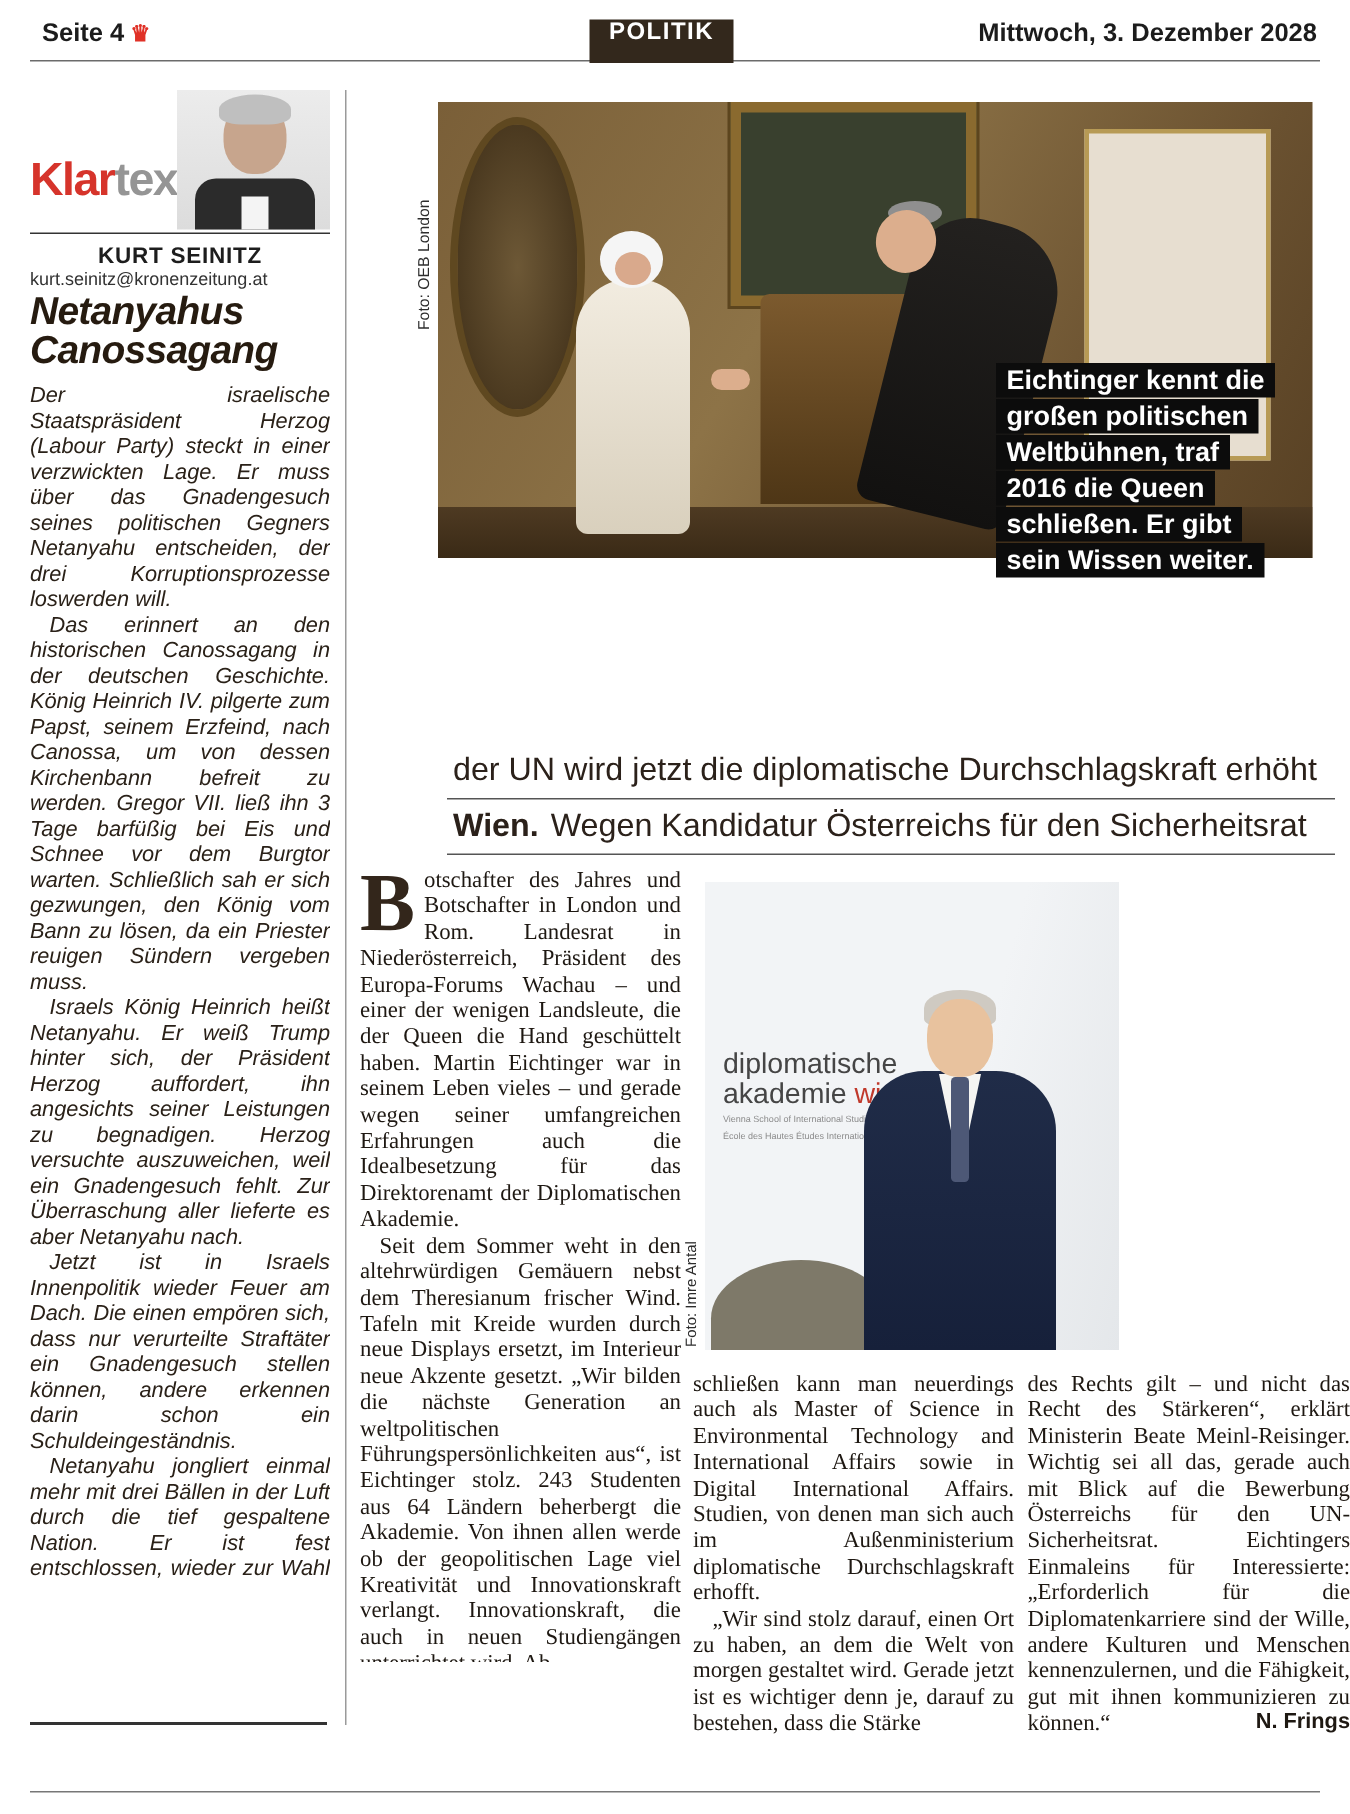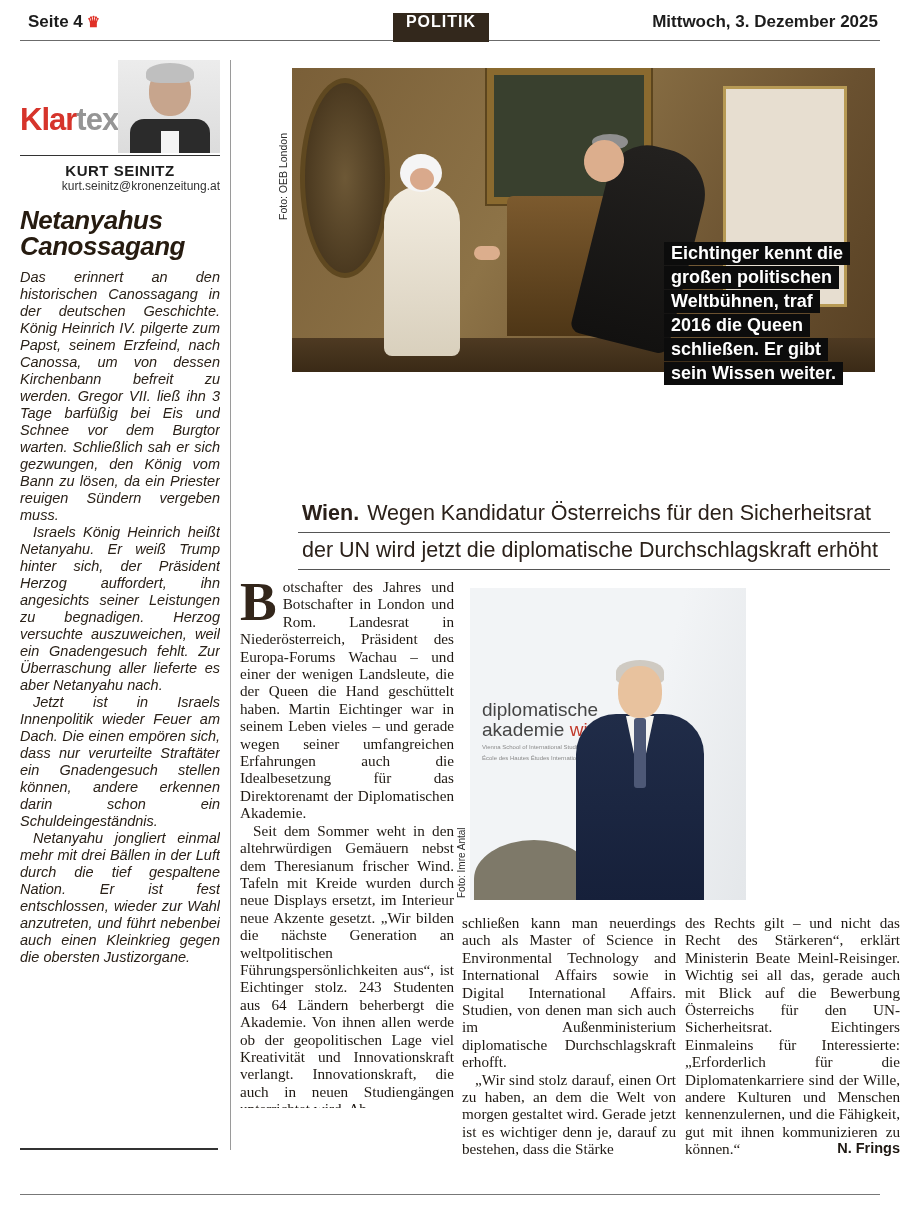--- a/index.html
+++ b/index.html
@@ -17,22 +17,22 @@
   .kol-top{position:relative;height:95px;border-bottom:1.5px solid #333;}
   .kol-logo{position:absolute;left:0;top:42px;font-size:31px;font-weight:bold;letter-spacing:-1px;}
   .kol-logo .red{color:#d6342b;}
   .kol-logo .gray{color:#959595;}
   .portrait{position:absolute;right:0;top:0;width:102px;height:93px;background:linear-gradient(#ececec,#dcdcdc);overflow:hidden;}
   .p-suit{position:absolute;left:12px;bottom:-8px;width:80px;height:42px;background:#2b2b2b;border-radius:14px 14px 0 0;}
   .p-shirt{position:absolute;left:43px;bottom:-4px;width:18px;height:26px;background:#f4f4f4;}
   .p-head{position:absolute;left:31px;top:8px;width:42px;height:48px;background:#c7a58d;border-radius:46%;}
   .p-hair{position:absolute;left:28px;top:3px;width:48px;height:20px;background:#bfbfbf;border-radius:50% 50% 30% 30%;}
   .author-name{margin-top:6px;text-align:center;font-size:15px;font-weight:bold;letter-spacing:.5px;color:#1d1d1d;}
-  .author-mail{text-align:right;font-size:12px;color:#333;}
-  .kol-title{margin-top:14px;font-size:26px;line-height:26px;font-weight:bold;font-style:italic;
+  .author-mail{text-align:left;font-size:12px;color:#333;}
+  .kol-title{margin-top:1px;font-size:26px;line-height:26px;font-weight:bold;font-style:italic;
         color:#261b10;letter-spacing:-.5px;}
   .kol-body{margin-top:10px;height:798px;overflow:hidden;}
   .kol-body p{margin:0;font-size:14.5px;line-height:17px;font-style:italic;text-align:justify;
         color:#2a2118;text-indent:13px;}
   .kol-body p:first-child{text-indent:0;}
   .kol-rule{position:absolute;left:20px;top:1148px;width:198px;height:2px;background:#333;}
   .v-divider{position:absolute;left:230px;top:60px;width:1px;height:1090px;background:#9a9a9a;}
   
   .photo1{position:absolute;left:292px;top:68px;width:583px;height:304px;overflow:hidden;
         background:linear-gradient(120deg,#7a5f38,#8d7347 40%,#6a5130 75%,#574023);}
@@ -102,38 +102,39 @@
 </head>
 <body>
 
 <div class="page">
 
   <div class="header-rule"></div>
   <div class="page-label"><span>Seite 4</span><span class="crown">♛</span></div>
   <div class="section-badge">
       <span>POLITIK</span>
     </div>
-  <div class="page-date">Mittwoch, 3. Dezember 2025</div>
+  <div class="page-date">Mittwoch, 3. Dezember 2028</div>
 
   <div class="kol">
     <div class="kol-top">
       <div class="kol-logo">
         <span class="red">Klar</span><span class="gray">text</span>
       </div>
       <div class="portrait">
         <div class="p-head"></div>
         <div class="p-hair"></div>
         <div class="p-suit"></div>
         <div class="p-shirt"></div>
       </div>
     </div>
     <div class="author-name">KURT SEINITZ</div>
     <div class="author-mail">kurt.seinitz@kronenzeitung.at</div>
     <div class="kol-title">Netanyahus Canossagang</div>
     <div class="kol-body">
+      <p>Der israelische Staatspräsident Herzog (Labour Party) steckt in einer verzwickten Lage. Er muss über das Gnadengesuch seines politischen Gegners Netanyahu entscheiden, der drei Korruptionsprozesse loswerden will.</p>
       <p class="ind">Das erinnert an den historischen Canossagang in der deutschen Geschichte. König Heinrich IV. pilgerte zum Papst, seinem Erzfeind, nach Canossa, um von dessen Kirchenbann befreit zu werden. Gregor VII. ließ ihn 3 Tage barfüßig bei Eis und Schnee vor dem Burgtor warten. Schließlich sah er sich gezwungen, den König vom Bann zu lösen, da ein Priester reuigen Sündern vergeben muss.</p>
       <p class="ind">Israels König Heinrich heißt Netanyahu. Er weiß Trump hinter sich, der Präsident Herzog auffordert, ihn angesichts seiner Leistungen zu begnadigen. Herzog versuchte auszuweichen, weil ein Gnadengesuch fehlt. Zur Überraschung aller lieferte es aber Netanyahu nach.</p>
       <p class="ind">Jetzt ist in Israels Innenpolitik wieder Feuer am Dach. Die einen empören sich, dass nur verurteilte Straftäter ein Gnadengesuch stellen können, andere erkennen darin schon ein Schuldeingeständnis.</p>
       <p class="ind">Netanyahu jongliert einmal mehr mit drei Bällen in der Luft durch die tief gespaltene Nation. Er ist fest entschlossen, wieder zur Wahl anzutreten, und führt nebenbei auch einen Kleinkrieg gegen die obersten Justizorgane.</p>
 
     </div>
   </div>
   <div class="kol-rule"></div>
   <div class="v-divider"></div>
 
@@ -155,22 +156,22 @@
   <div class="overlay-caption">
     <div class="cl">Eichtinger kennt die</div>
     <div class="cl">großen politischen</div>
     <div class="cl">Weltbühnen, traf</div>
     <div class="cl">2016 die Queen</div>
     <div class="cl">schließen. Er gibt</div>
     <div class="cl">sein Wissen weiter.</div>
   </div>
 
   <div class="subhead">
+    <div class="line">der UN wird jetzt die diplomatische Durchschlagskraft erhöht</div>
     <div class="line"><span class="loc">Wien.</span><span>Wegen Kandidatur Österreichs für den Sicherheitsrat</span></div>
-    <div class="line">der UN wird jetzt die diplomatische Durchschlagskraft erhöht</div>
   </div>
 
   <div class="body-col col1">
     <p><span class="dropcap">B</span><span>otschafter des Jahres und Botschafter in London und Rom. Landesrat in Niederösterreich, Präsident des Europa-Forums Wachau – und einer der wenigen Landsleute, die der Queen die Hand geschüttelt haben. Martin Eichtinger war in seinem Leben vieles – und gerade wegen seiner umfangreichen Erfahrungen auch die Idealbesetzung für das Direktorenamt der Diplomatischen Akademie.</span></p>
     <p class="ind">Seit dem Sommer weht in den altehrwürdigen Gemäuern nebst dem Theresianum frischer Wind. Tafeln mit Kreide wurden durch neue Displays ersetzt, im Interieur neue Akzente gesetzt. „Wir bilden die nächste Generation an weltpolitischen Führungspersönlichkeiten aus“, ist Eichtinger stolz. 243 Studenten aus 64 Ländern beherbergt die Akademie. Von ihnen allen werde ob der geopolitischen Lage viel Kreativität und Innovationskraft verlangt. Innovationskraft, die auch in neuen Studiengängen unterrichtet wird. Ab-</p>
   </div>
 
   <div class="photo-credit-2">Foto: Imre Antal</div>
   <div class="photo2">
     <div class="sign">

